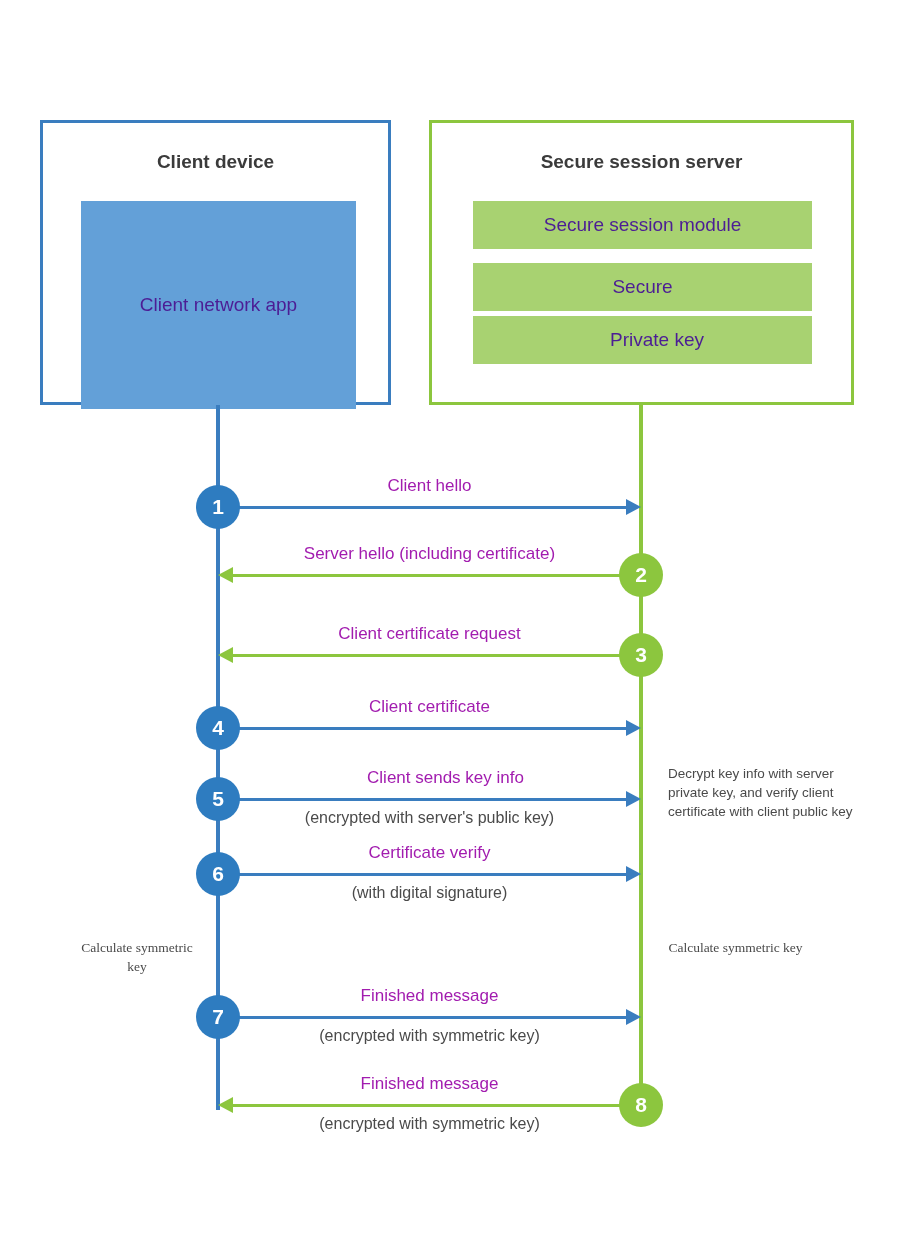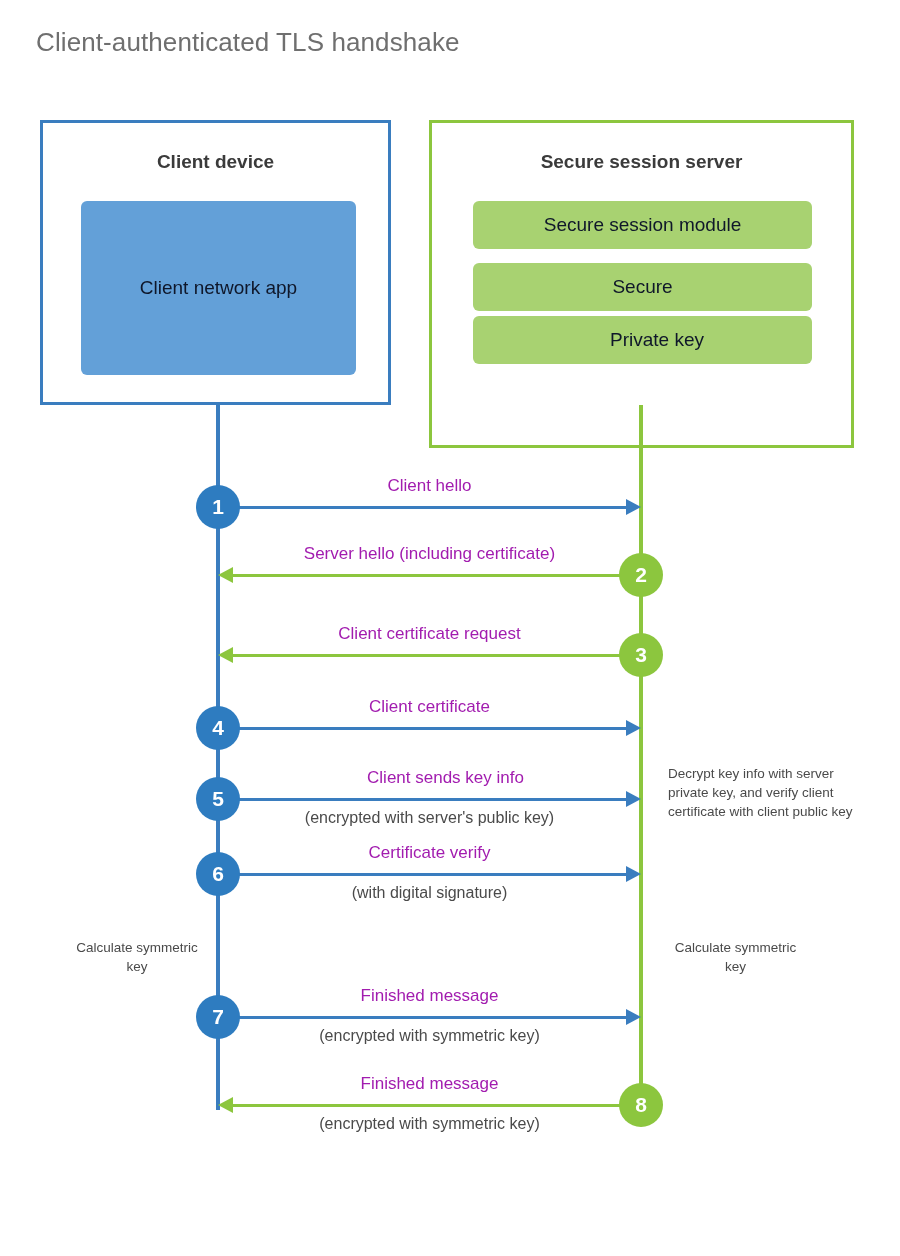--- a/index.html
+++ b/index.html
@@ -40,50 +40,49 @@
     left: 40px;
     top: 120px;
     width: 351px;
     height: 285px;
     border: 3px solid #3a7dbf;
   }
   .actor-box.server {
     left: 429px;
     top: 120px;
     width: 425px;
-    height: 328px;
+    height: 285px;
     border: 3px solid #8cc63e;
   }
   .actor-title {
     position: absolute;
     left: 0;
     right: 0;
     top: 28px;
     text-align: center;
     font-size: 19px;
     font-weight: bold;
     color: #3b3b3b;
   }
   .inner-block {
     position: absolute;
     box-sizing: border-box;
     display: flex;
     align-items: center;
     justify-content: center;
     text-align: center;
-    color: #0f172a;
+    color: #4c1d95;
     font-size: 19px;
     line-height: 1.35;
-    border-radius: 6px;
   }
   .client-app-block {
     left: 38px;
     top: 78px;
     width: 275px;
-    height: 174px;
+    height: 208px;
     background: #63a0d8;
   }
   .server-block {
     left: 41px;
     width: 339px;
     height: 48px;
     background: #a8d271;
   }
   .server-block.b1 { top: 78px; }
   .server-block.b2 { top: 140px; }
@@ -168,29 +167,28 @@
   .step-circle.blue { background: #2e7cc0; }
   .step-circle.green { background: #8cc63e; }
 
   
   .side-note {
     position: absolute;
     font-size: 13.5px;
     line-height: 1.42;
     color: #4a4a4a;
   }
-  .side-note.center { text-align: center; }
+  .side-note.center { text-align: center; font-family: Liberation Serif, serif; }
   .side-note.left { text-align: left; }
 </style>
 </head>
 <body>
 
 <div id="diagram-root">
 
-  <div class="page-title">Client-authenticated TLS handshake</div>
 
   <div class="actor-box client">
     <div class="actor-title">Client device</div>
     <div class="inner-block client-app-block">Client network app</div>
   </div>
 
   <div class="actor-box server">
     <div class="actor-title">Secure session server</div>
     <div class="inner-block server-block b1">Secure session module</div>
     <div class="inner-block server-block b2">Secure</div>

